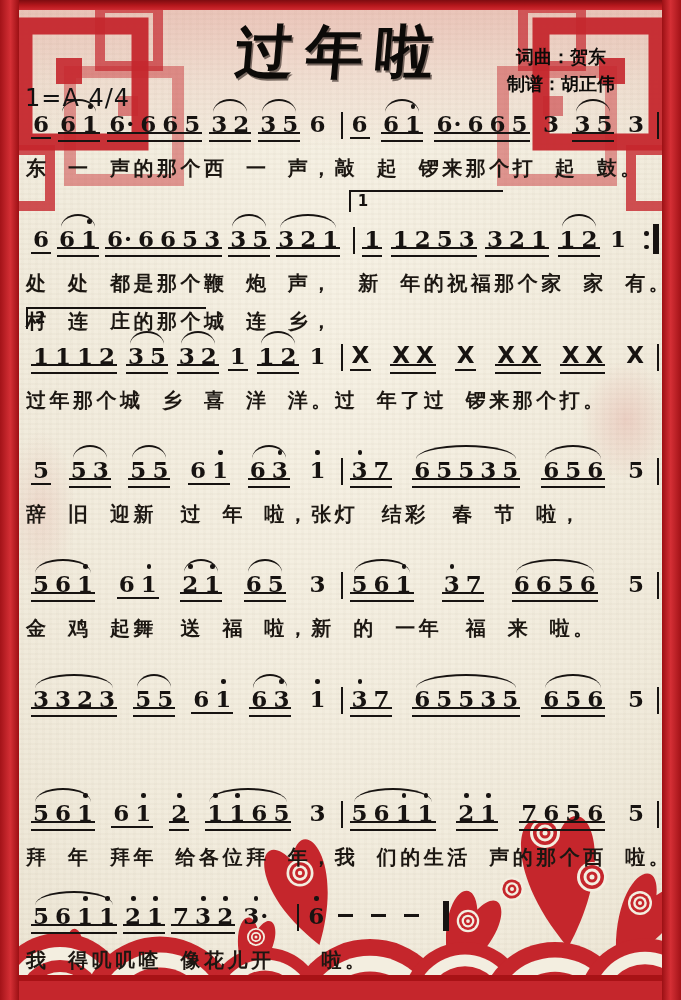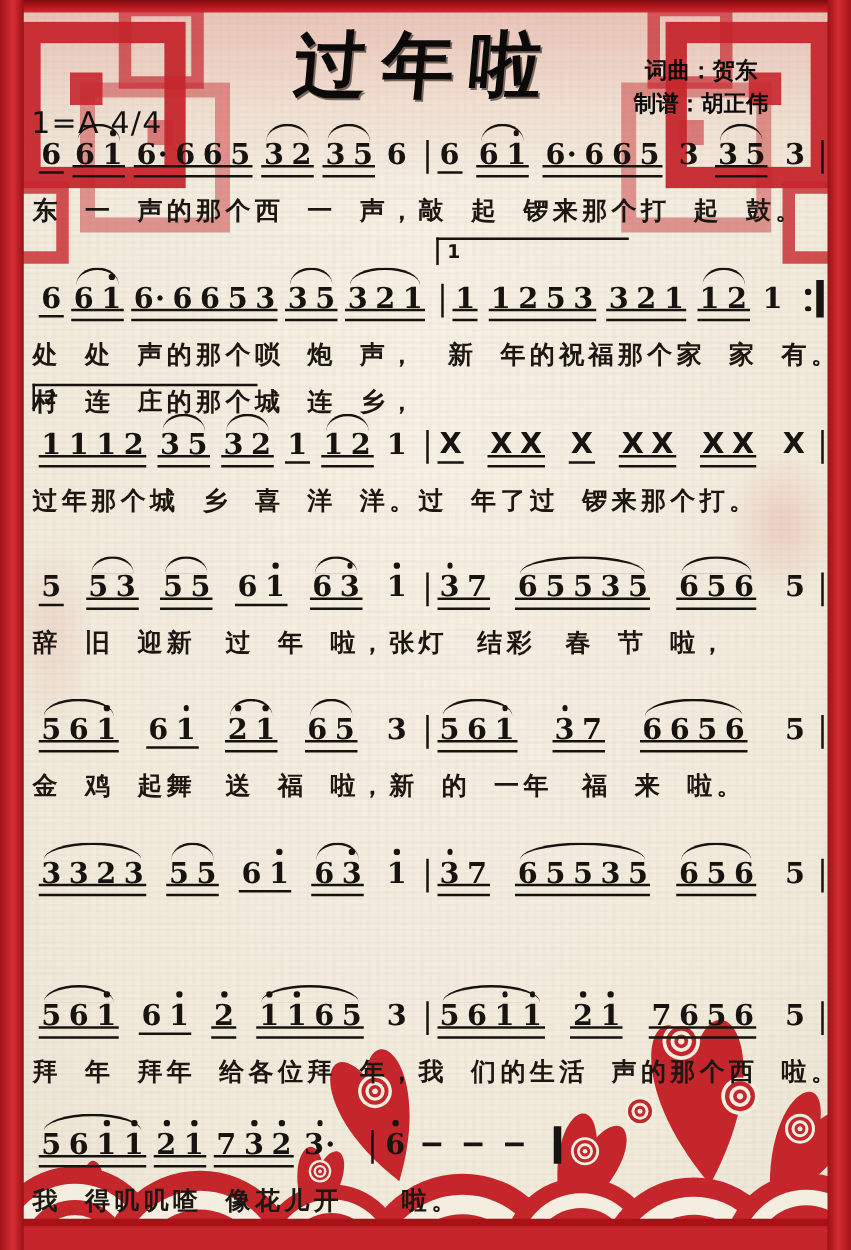--- a/index.html
+++ b/index.html
@@ -268,21 +268,21 @@
             <span class="note">1</span>
             <span class="note">2</span>
           </span>
           <span class="group u0">
             <span class="note">1</span>
           </span>
         </div>
         <span class="rptdots"></span>
         <span class="endbar thick"></span>
       </div>
-      <div class="lyrics">处 处 声的那个唢 炮 声，　新 年的祝福那个家 家 有。</div>
+      <div class="lyrics">处 处 都是那个鞭 炮 声，　新 年的祝福那个家 家 有。</div>
       <div class="lyrics">村 连 庄的那个城 连 乡，</div>
     </div>
     <div class="system sys-3" style="top: 332px;">
       <div class="ending"><span>2</span></div>
       <div class="notes-row">
         <div class="measure">
           <span class="group u2">
             <span class="note">1</span>
             <span class="note">1</span>
             <span class="note">1</span>

